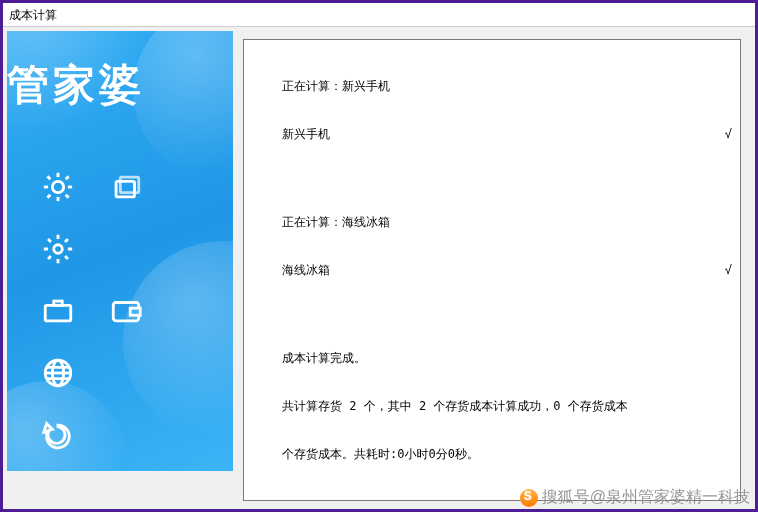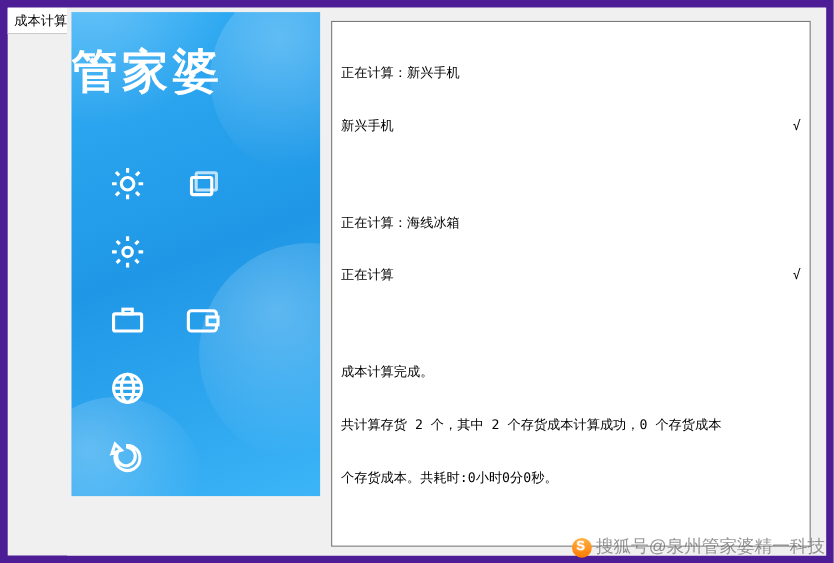--- a/index.html
+++ b/index.html
@@ -8,24 +8,24 @@
     font-size: 12px;
     background: #fff;
     width: 758px;
     height: 512px;
     overflow: hidden;
     position: relative;
   }
   .window {
     width: 758px;
     height: 512px;
-    border: 7px solid #4c1d95;
+    border: 3px solid #4c1d95;
     background: #f0f0f0;
     display: flex;
-    flex-direction: row;
+    flex-direction: column;
   }
   .titlebar {
     height: 24px;
     line-height: 24px;
     padding-left: 6px;
     background: #fff;
     border-bottom: 1px solid #ccc;
     font-size: 12px;
     color: #000;
   }
@@ -94,21 +94,21 @@
     padding:6px 8px;
     font-size:12px;
     color:#000;
     line-height:16px;
     font-family: SimSun, "Microsoft YaHei", monospace;
     white-space: pre;
     overflow:auto;
     position:relative;
   }
   .log-row { display:flex; }
-  .log-row .left { flex:1; white-space:pre; }
+  .log-row .left { flex:1; white-space:pre;margin-left:30px; }
   .log-row .right { width:30px; text-align:right; font-style:italic; }
   .watermark {
     position:absolute;
     right:8px; bottom:4px;
     font-size:16px;
     color:rgba(60,60,60,0.55);
     text-shadow:0 0 2px rgba(255,255,255,0.6);
     pointer-events:none;
     font-family:"Microsoft YaHei",sans-serif;
   }
@@ -201,21 +201,21 @@
       </div>
     </div>
 
     <div class="main">
 
       <div class="log-box">
         <div class="log-row"><div class="left">正在计算：新兴手机</div></div>
         <div class="log-row"><div class="left">新兴手机</div><div class="right">√</div></div>
         <div style="height:8px"></div>
         <div class="log-row"><div class="left">正在计算：海线冰箱</div></div>
-        <div class="log-row"><div class="left">正在计算</div><div class="right">√</div></div>
+        <div class="log-row"><div class="left">海线冰箱</div><div class="right">√</div></div>
         <div style="height:8px"></div>
         <div class="log-row"><div class="left">成本计算完成。</div></div>
         <div class="log-row"><div class="left">共计算存货 2 个，其中 2 个存货成本计算成功，0 个存货成本</div></div>
         <div class="log-row"><div class="left">个存货成本。共耗时:0小时0分0秒。</div></div>
       </div>
     </div>
 
   </div>
 
 </div>

